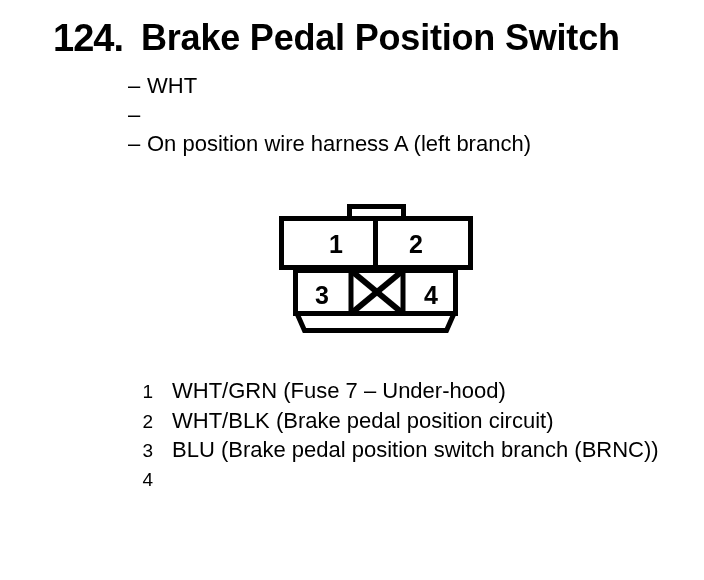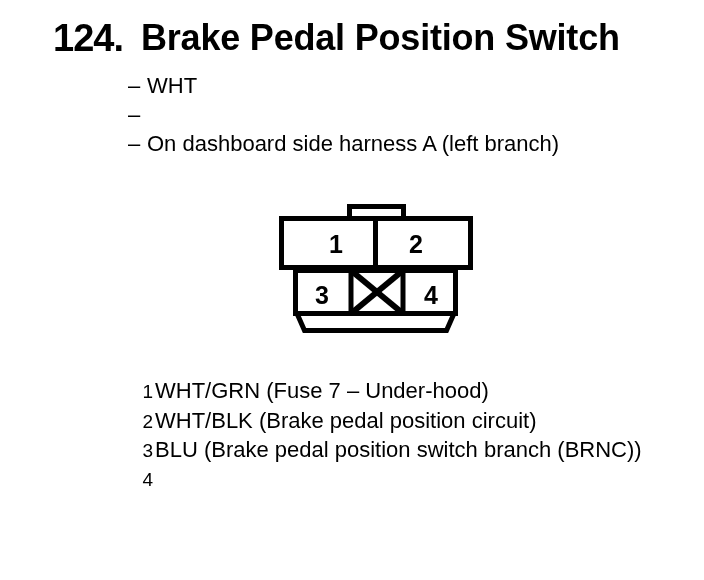--- a/index.html
+++ b/index.html
@@ -46,21 +46,21 @@
     font-size: 25px; font-weight: 700; fill: #000000;
   }
 
   
   .legend { position: absolute; left: 131px; top: 377px; }
   .legend-row {
     display: flex; align-items: baseline;
     line-height: 28.5px; white-space: nowrap;
   }
   .legend-num { width: 22px; text-align: right; font-size: 19px; }
-  .legend-desc { margin-left: 2px; font-size: 22px; }
+  .legend-desc { margin-left: 19px; font-size: 22px; }
 </style>
 </head>
 <body>
 
 <div class="page">
 
   <div class="header">
     <span class="fig-num">124.</span>
     <h1 class="fig-title">Brake Pedal Position Switch</h1>
   </div>
@@ -68,21 +68,21 @@
   <div class="details">
     <div class="detail-line">
       <span class="detail-dash">–</span>
       <span class="detail-text">WHT</span>
     </div>
     <div class="detail-line">
       <span class="detail-dash">–</span>
     </div>
     <div class="detail-line">
       <span class="detail-dash">–</span>
-      <span class="detail-text">On dashboard side harness A (left branch)</span>
+      <span class="detail-text">On position wire harness A (left branch)</span>
     </div>
   </div>
 
   <svg class="connector" width="240" height="150" viewBox="0 0 240 150">
 
     <rect class="ink" x="89.5" y="11.5" width="54" height="22" fill="#ffffff" stroke-width="5"></rect>
 
     <rect class="ink" x="35.5" y="75.5" width="160" height="43" fill="#ffffff" stroke-width="5"></rect>
 
     <polygon class="ink" points="37,118.5 194,118.5 186.5,135.5 44.5,135.5" fill="#ffffff" stroke-width="5"></polygon>

